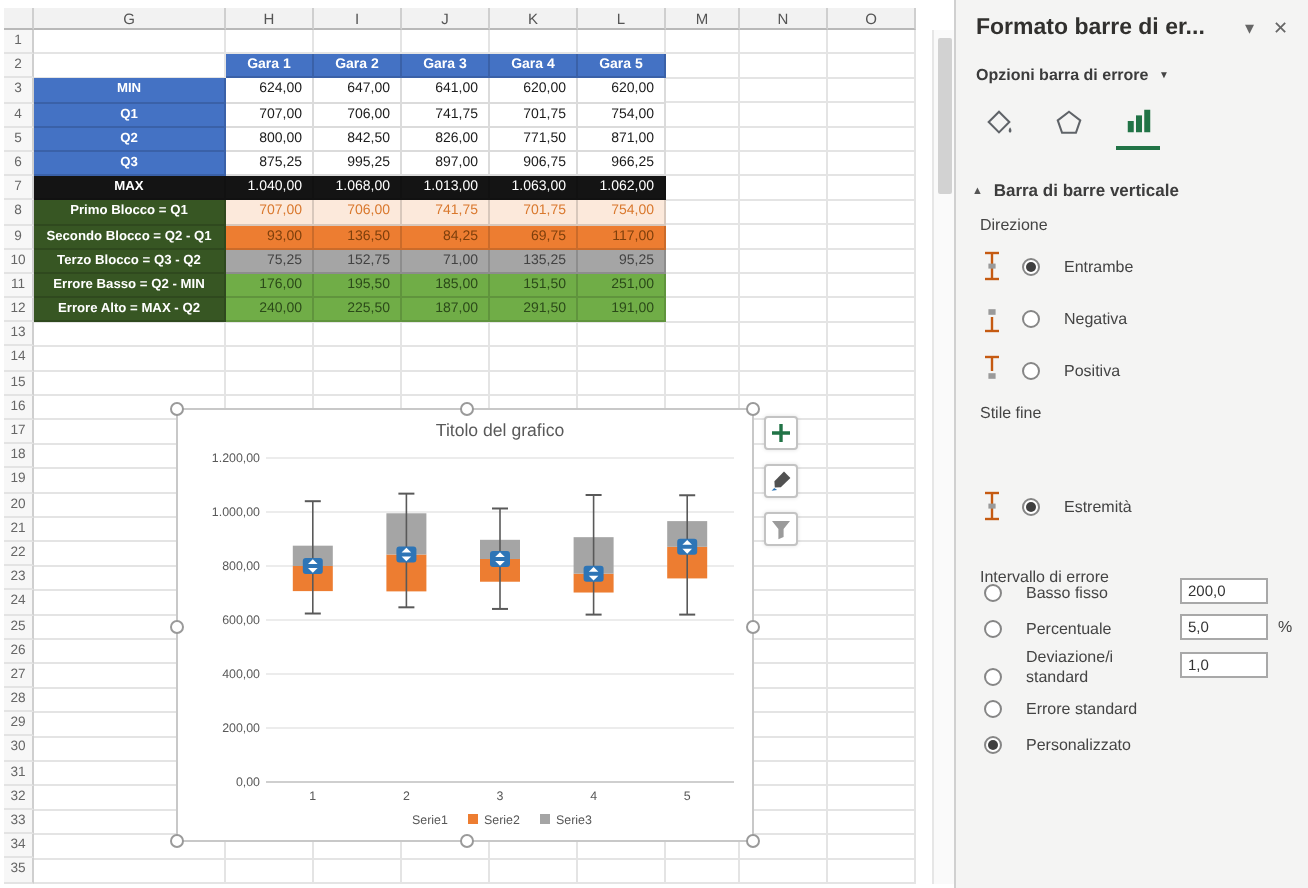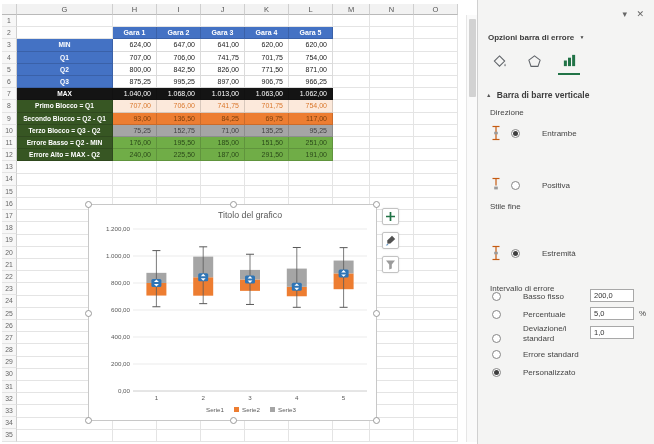--- a/index.html
+++ b/index.html
@@ -53,21 +53,21 @@
 .p-tabs{position:absolute;left:10px;top:50px;display:flex;gap:13px}
 .tab{width:22px;height:25px;display:flex;align-items:center;justify-content:center;padding-bottom:3px}
 .tab.sel{border-bottom:2px solid #217346}
 .p-sect{position:absolute;left:8px;top:90px;font-weight:bold;font-size:8.5px;color:#3d3d3d}
 .tri{font-size:5.5px;vertical-align:1.5px;margin-right:3px;color:#555}
 .p-label{position:absolute;left:12px;font-size:8px;color:#444}
 .opt{position:absolute;display:flex;align-items:center;font-size:8px;color:#444}
 .opt.wrap{align-items:flex-end}
 .radio{width:9px;height:9px;border:1px solid #868686;border-radius:50%;background:#fff;flex:none}
 .radio.sel::after{content:'';display:block;width:5px;height:5px;margin:1px;border-radius:50%;background:#3f3f3f}
-.olabel{margin-left:22px;white-space:nowrap}
+.olabel{margin-left:12px;white-space:nowrap}
 .olabel.wrap2{white-space:normal;width:72px;line-height:1.2}
 .dicon{margin-right:9px;flex:none}
 .pinput{position:absolute;left:112px;width:44px;height:13px;border:1px solid #a8a8a8;font-size:7.5px;padding:0 3px;font-family:"Liberation Sans",sans-serif;color:#333;background:#fff}
 .pct{position:absolute;left:161px;font-size:8px;color:#444}
 .spec-btn{position:absolute;right:8px;top:360px;font-size:7.5px;padding:3px 7px;background:#edf5ec;border:1px solid #6f9f6f;color:#2f2f2f;font-family:"Liberation Sans",sans-serif}
 </style>
 </head>
 <body>
 
 <div class="app">
@@ -318,20 +318,21 @@
         <path d="M1 1.5 H10 L6.8 5.5 V9.5 L4.2 10.6 V5.5 Z" fill="#9b9b9b"></path>
       </svg>
     </div>
 
     <div class="vscroll">
       <div class="vthumb"></div>
     </div>
   </div>
 
   <div class="panel">
+    <span class="p-title">Formato barre di er...</span>
     <span class="p-chev">▾</span>
     <span class="p-close">✕</span>
 
     <div class="p-opts">
       <span>Opzioni barra di errore</span>
       <span class="caret">▼</span>
     </div>
 
     <div class="p-tabs">
       <span class="tab">
@@ -364,20 +365,29 @@
     <div class="opt" style="left:12px;top:124px;height:18px">
       <svg class="dicon" width="12" height="18" viewBox="0 0 12 18">
         <line x1="6" y1="2.5" x2="6" y2="15.5" stroke="#C55A11" stroke-width="1.2"></line>
         <line x1="2.5" y1="2.5" x2="9.5" y2="2.5" stroke="#C55A11" stroke-width="1.2"></line>
         <line x1="2.5" y1="15.5" x2="9.5" y2="15.5" stroke="#C55A11" stroke-width="1.2"></line>
         <rect x="4.2" y="7.8" width="3.6" height="2.5" fill="#9a9a9a"></rect>
       </svg>
       <span class="radio sel"></span>
       <span class="olabel">Entrambe</span>
     </div>
+    <div class="opt" style="left:12px;top:150px;height:18px">
+      <svg class="dicon" width="12" height="18" viewBox="0 0 12 18">
+        <line x1="6" y1="8.5" x2="6" y2="15.5" stroke="#C55A11" stroke-width="1.2"></line>
+        <line x1="2.5" y1="15.5" x2="9.5" y2="15.5" stroke="#C55A11" stroke-width="1.2"></line>
+        <rect x="4.2" y="4.6" width="3.6" height="2.8" fill="#9a9a9a"></rect>
+      </svg>
+      <span class="radio"></span>
+      <span class="olabel">Negativa</span>
+    </div>
     <div class="opt" style="left:12px;top:176px;height:18px">
       <svg class="dicon" width="12" height="18" viewBox="0 0 12 18">
         <line x1="6" y1="2.5" x2="6" y2="9.5" stroke="#C55A11" stroke-width="1.2"></line>
         <line x1="2.5" y1="2.5" x2="9.5" y2="2.5" stroke="#C55A11" stroke-width="1.2"></line>
         <rect x="4.2" y="10.6" width="3.6" height="2.8" fill="#9a9a9a"></rect>
       </svg>
       <span class="radio"></span>
       <span class="olabel">Positiva</span>
     </div>
 

